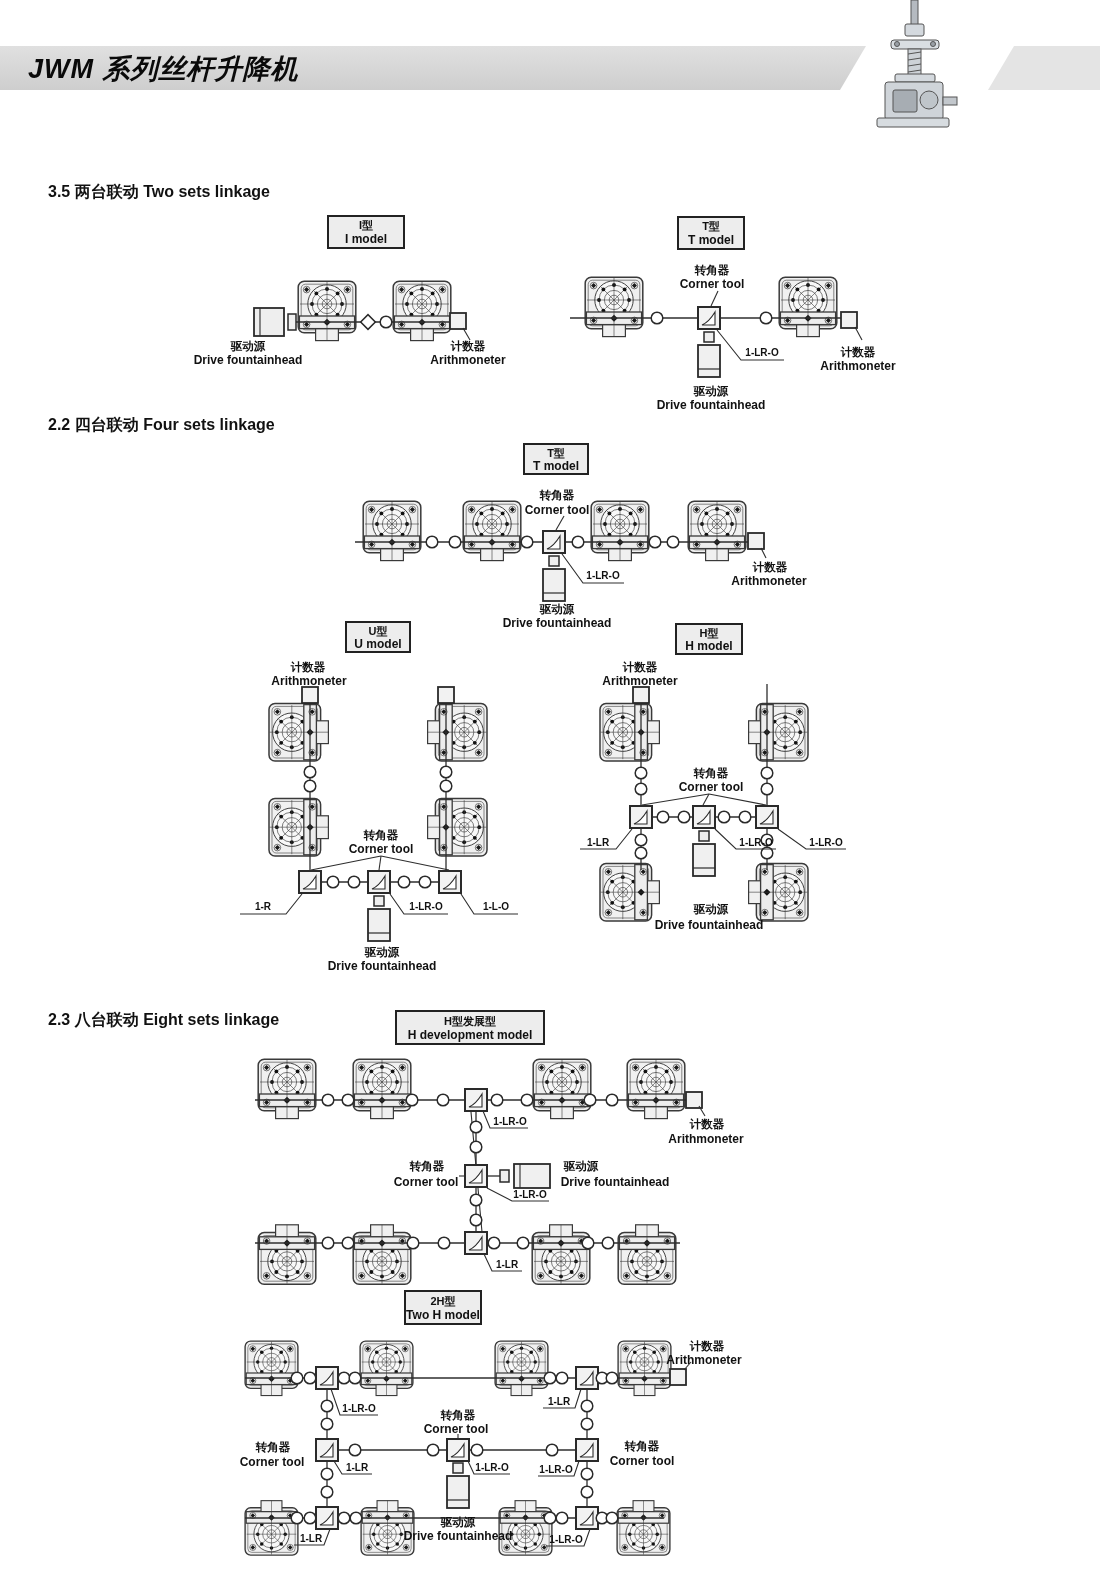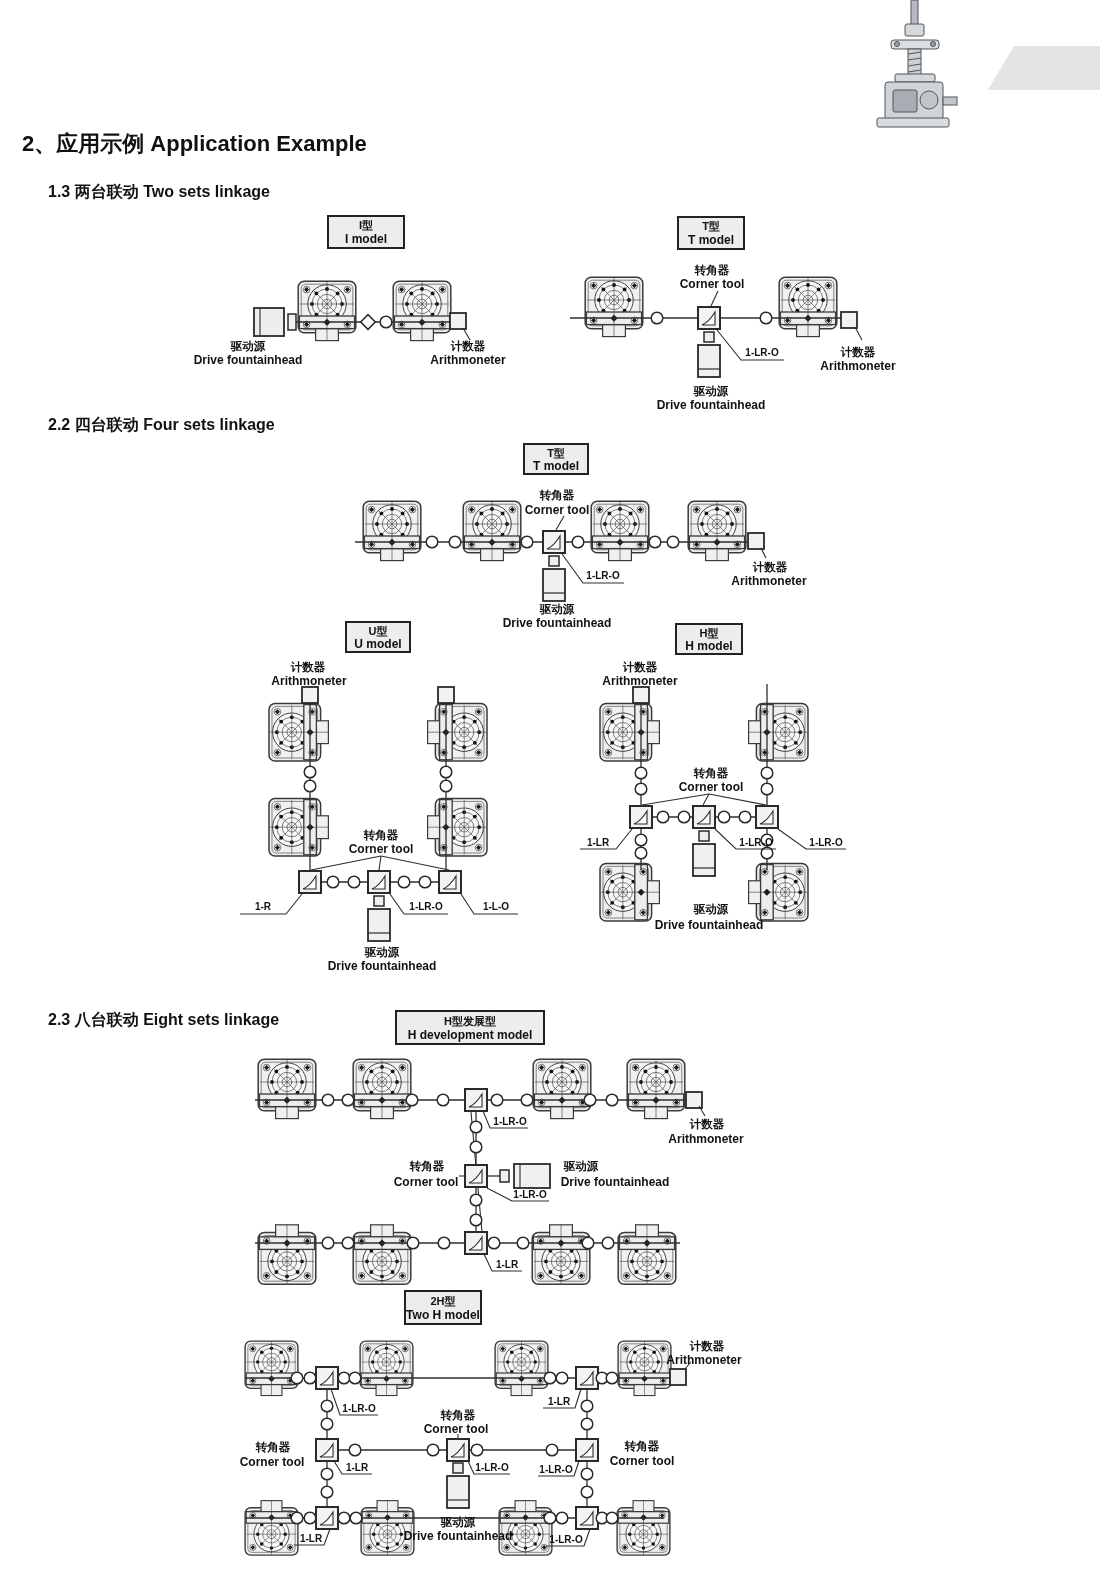--- a/index.html
+++ b/index.html
@@ -25,20 +25,23 @@
   .bx-en{font-size:12px;font-weight:bold;fill:#111;text-anchor:middle;}
   .ln{stroke:#2e2e2e;stroke-width:1.3;fill:none;}
   .lnthin{stroke:#2e2e2e;stroke-width:1.1;fill:none;}
   .mbox{fill:#ededed;stroke:#222;stroke-width:2;}
 </style>
 </head>
 <body>
 
 <div class="page">
 
+  <div class="banner">
+    <div class="banner-title">JWM 系列丝杆升降机</div>
+  </div>
   <div class="deco"></div>
 
   <svg width="120" height="135" style="left:855px;top:0;">
     <g stroke="#555" stroke-width="1" fill="#c9ced4">
       <rect x="56" y="0" width="7" height="30" fill="#b5bac0"></rect>
       <rect x="50" y="24" width="19" height="12" rx="2" fill="#d4d9de"></rect>
       <rect x="36" y="40" width="48" height="9" rx="3" fill="#d9dee2"></rect>
       <circle cx="42" cy="44" r="2.5" fill="#9aa0a6"></circle>
         <circle cx="78" cy="44" r="2.5" fill="#9aa0a6"></circle>
       <rect x="53" y="49" width="13" height="26" fill="#cdd2d7"></rect>
@@ -48,22 +51,21 @@
         <line x1="53" y1="72" x2="66" y2="70"></line>
       <rect x="40" y="74" width="40" height="8" rx="2" fill="#d4d9de"></rect>
       <rect x="30" y="82" width="58" height="38" rx="3" fill="#cfd4d9"></rect>
       <rect x="38" y="90" width="24" height="22" rx="2" fill="#a7adb3"></rect>
       <circle cx="74" cy="100" r="9" fill="#bfc5ca"></circle>
       <rect x="88" y="97" width="14" height="8" fill="#c2c7cc"></rect>
       <rect x="22" y="118" width="72" height="9" rx="2" fill="#d7dce0"></rect>
     </g>
   </svg>
 
-  <div class="h-main">2、应用示例 Application Example</div>
-  <div class="h-sub" id="sub21">1.3 两台联动 Two sets linkage</div>
+  <div class="h-sub" id="sub21">3.5 两台联动 Two sets linkage</div>
   <div class="h-sub" id="sub22">2.2 四台联动 Four sets linkage</div>
   <div class="h-sub" id="sub23">2.3 八台联动 Eight sets linkage</div>
 
   <svg width="1100" height="1583">
     <defs>
       <g id="jack">
         <rect x="2" y="2" width="96" height="86" rx="10" fill="#f0f0f0" stroke="#3a3a3a" stroke-width="2.5"></rect>
         <rect x="7" y="7" width="86" height="76" rx="7" fill="none" stroke="#3a3a3a" stroke-width="1"></rect>
         <circle cx="50" cy="40" r="32" fill="#f8f8f8" stroke="#3a3a3a" stroke-width="1.6"></circle>
         <circle cx="50" cy="40" r="25" fill="none" stroke="#3a3a3a" stroke-width="1.1"></circle>

